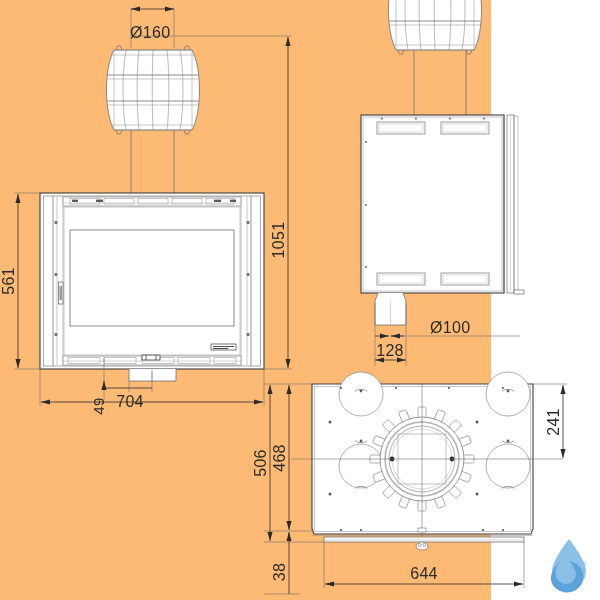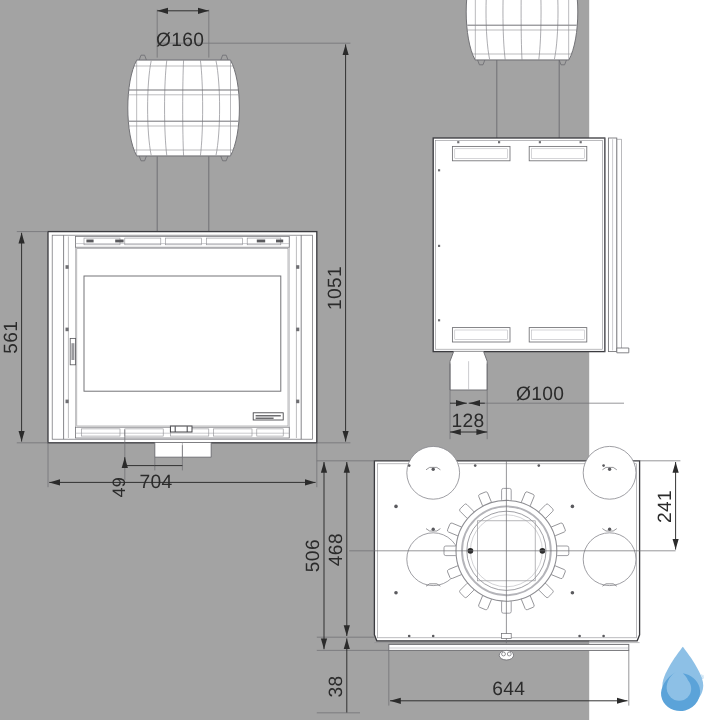--- a/index.html
+++ b/index.html
@@ -1,21 +1,21 @@
 <!DOCTYPE html>
 <html><head>
 <meta charset="utf-8">
 <title>Technical Drawing</title>
 <style>
   html,body{margin:0;padding:0;background:#ffffff;}
   body{
     font-family:"Liberation Sans", sans-serif;
     width:600px;height:600px;overflow:hidden;
   }
-  #sheet{position:relative;width:491px;height:600px;background:#a3a3a3;}
+  #sheet{position:relative;width:491px;height:600px;background:#fdba74;}
   #sheet svg{position:absolute;top:0;left:0;display:block;}
   .dimtext{
     font-family:"Liberation Sans", sans-serif;
     font-size:16px;
     fill:#2b2b2b;
     letter-spacing:0.3px;
   }
   .dimtext.small{font-size:15px;}
 </style>
 </head>

